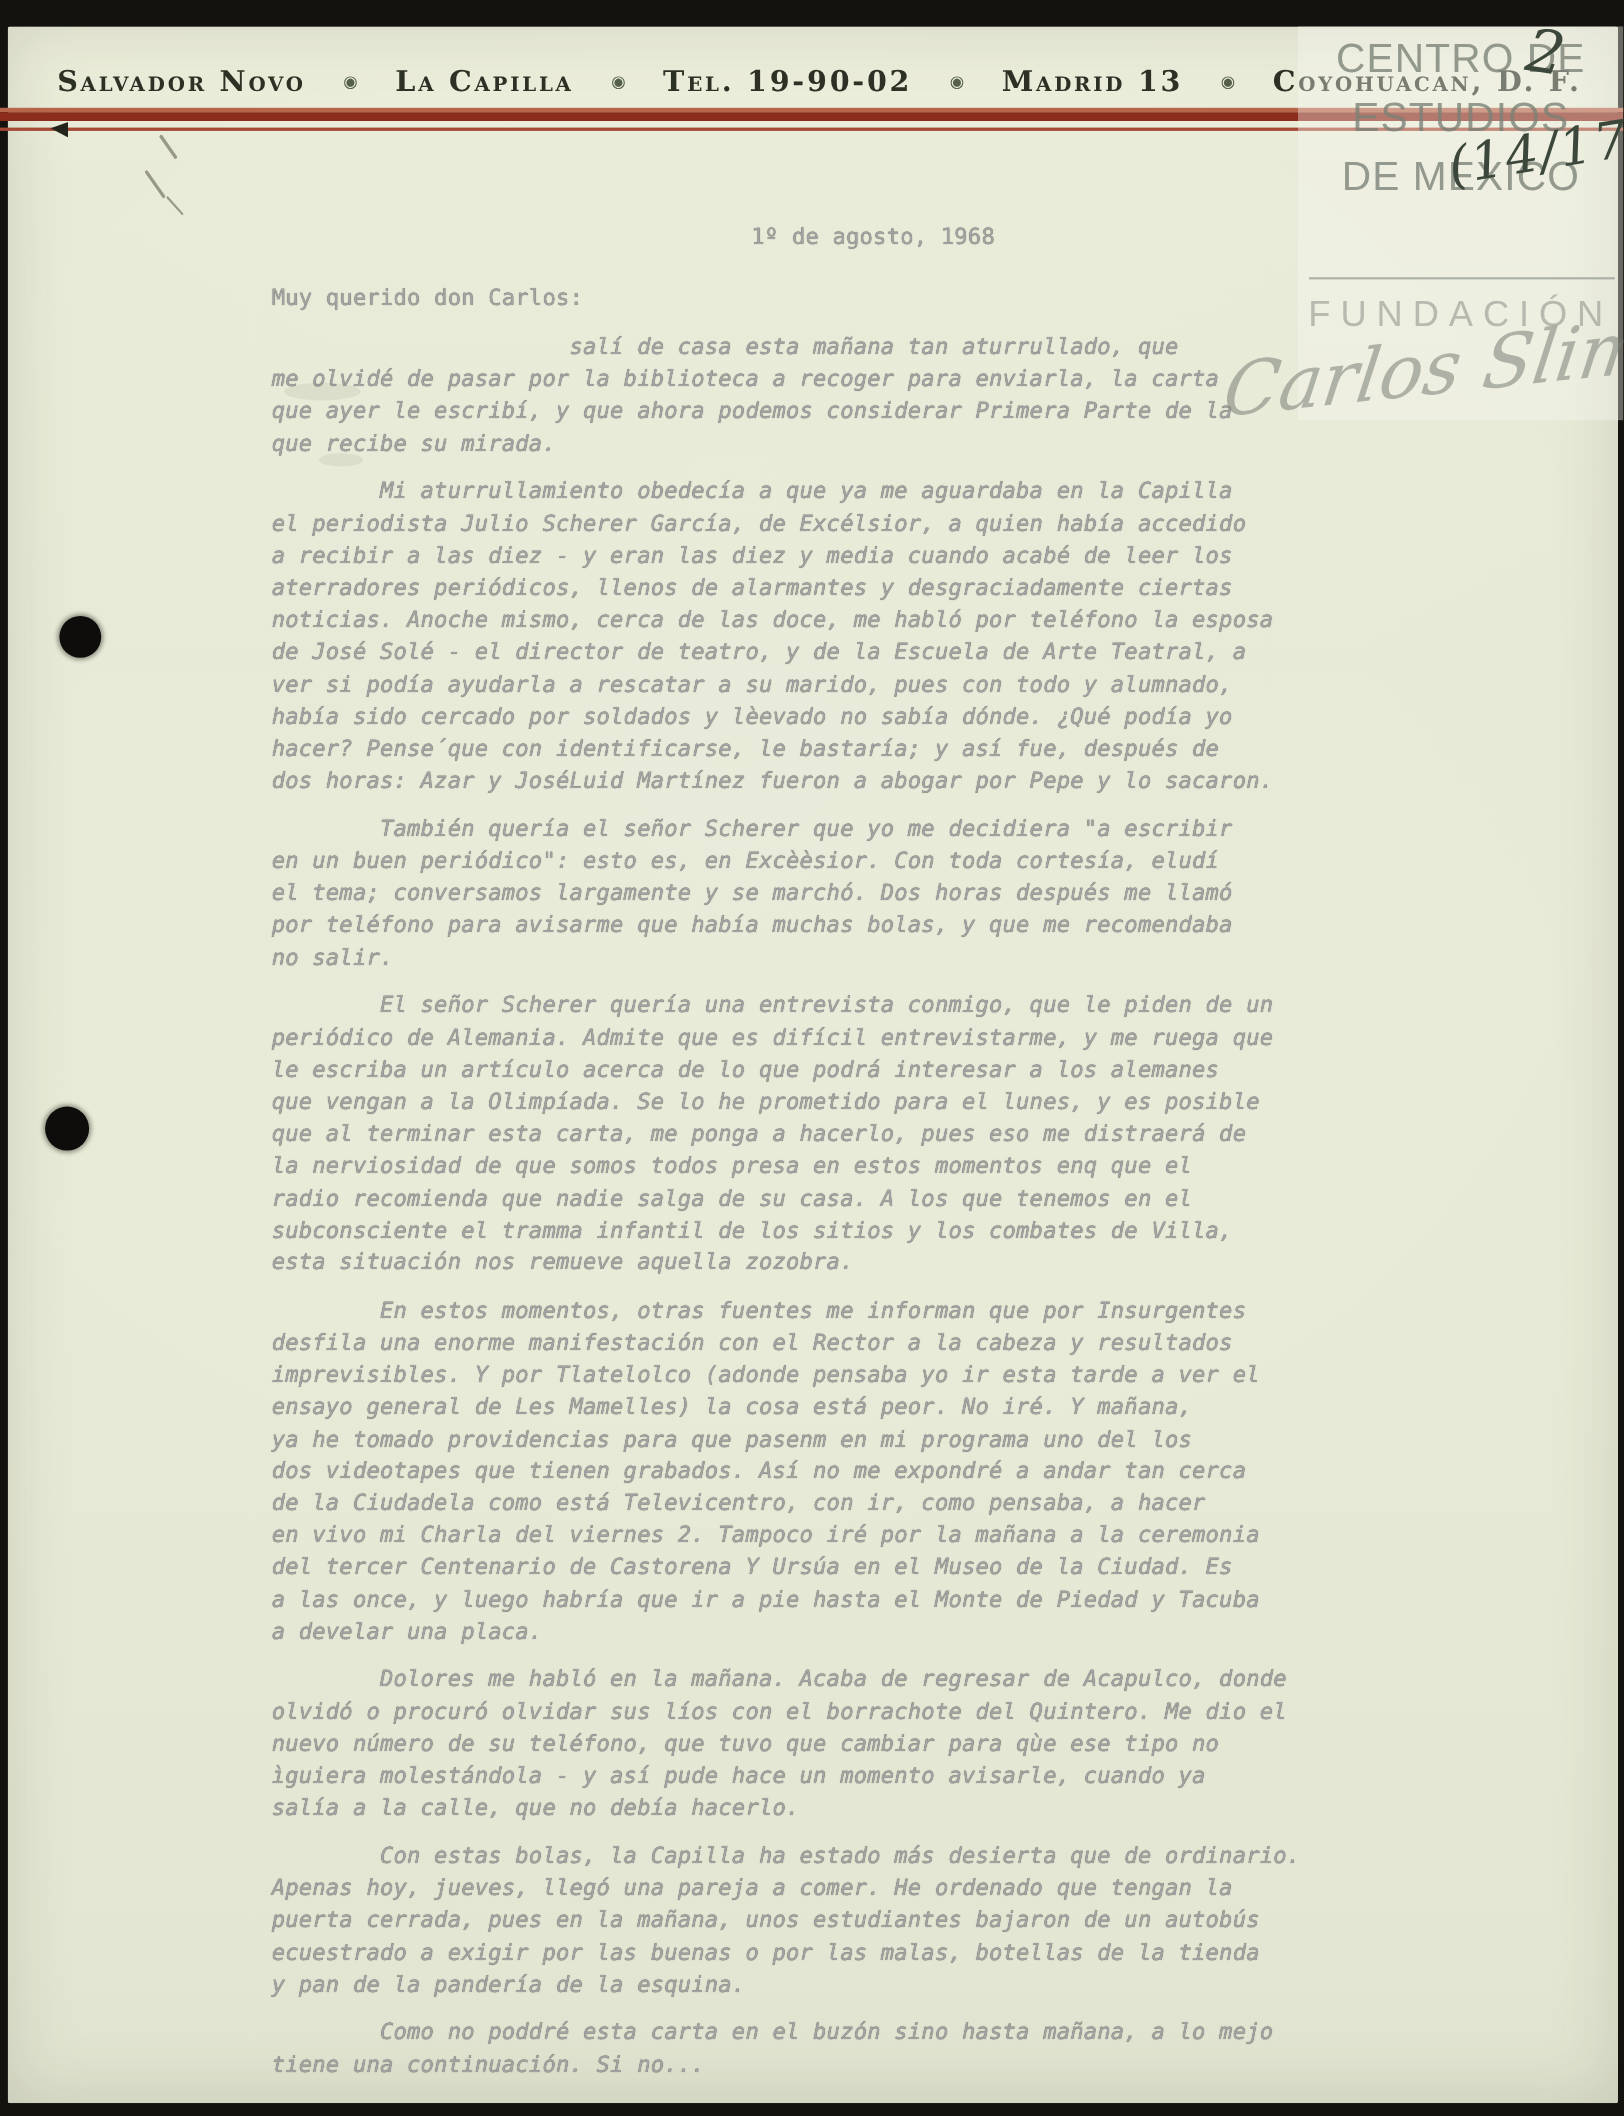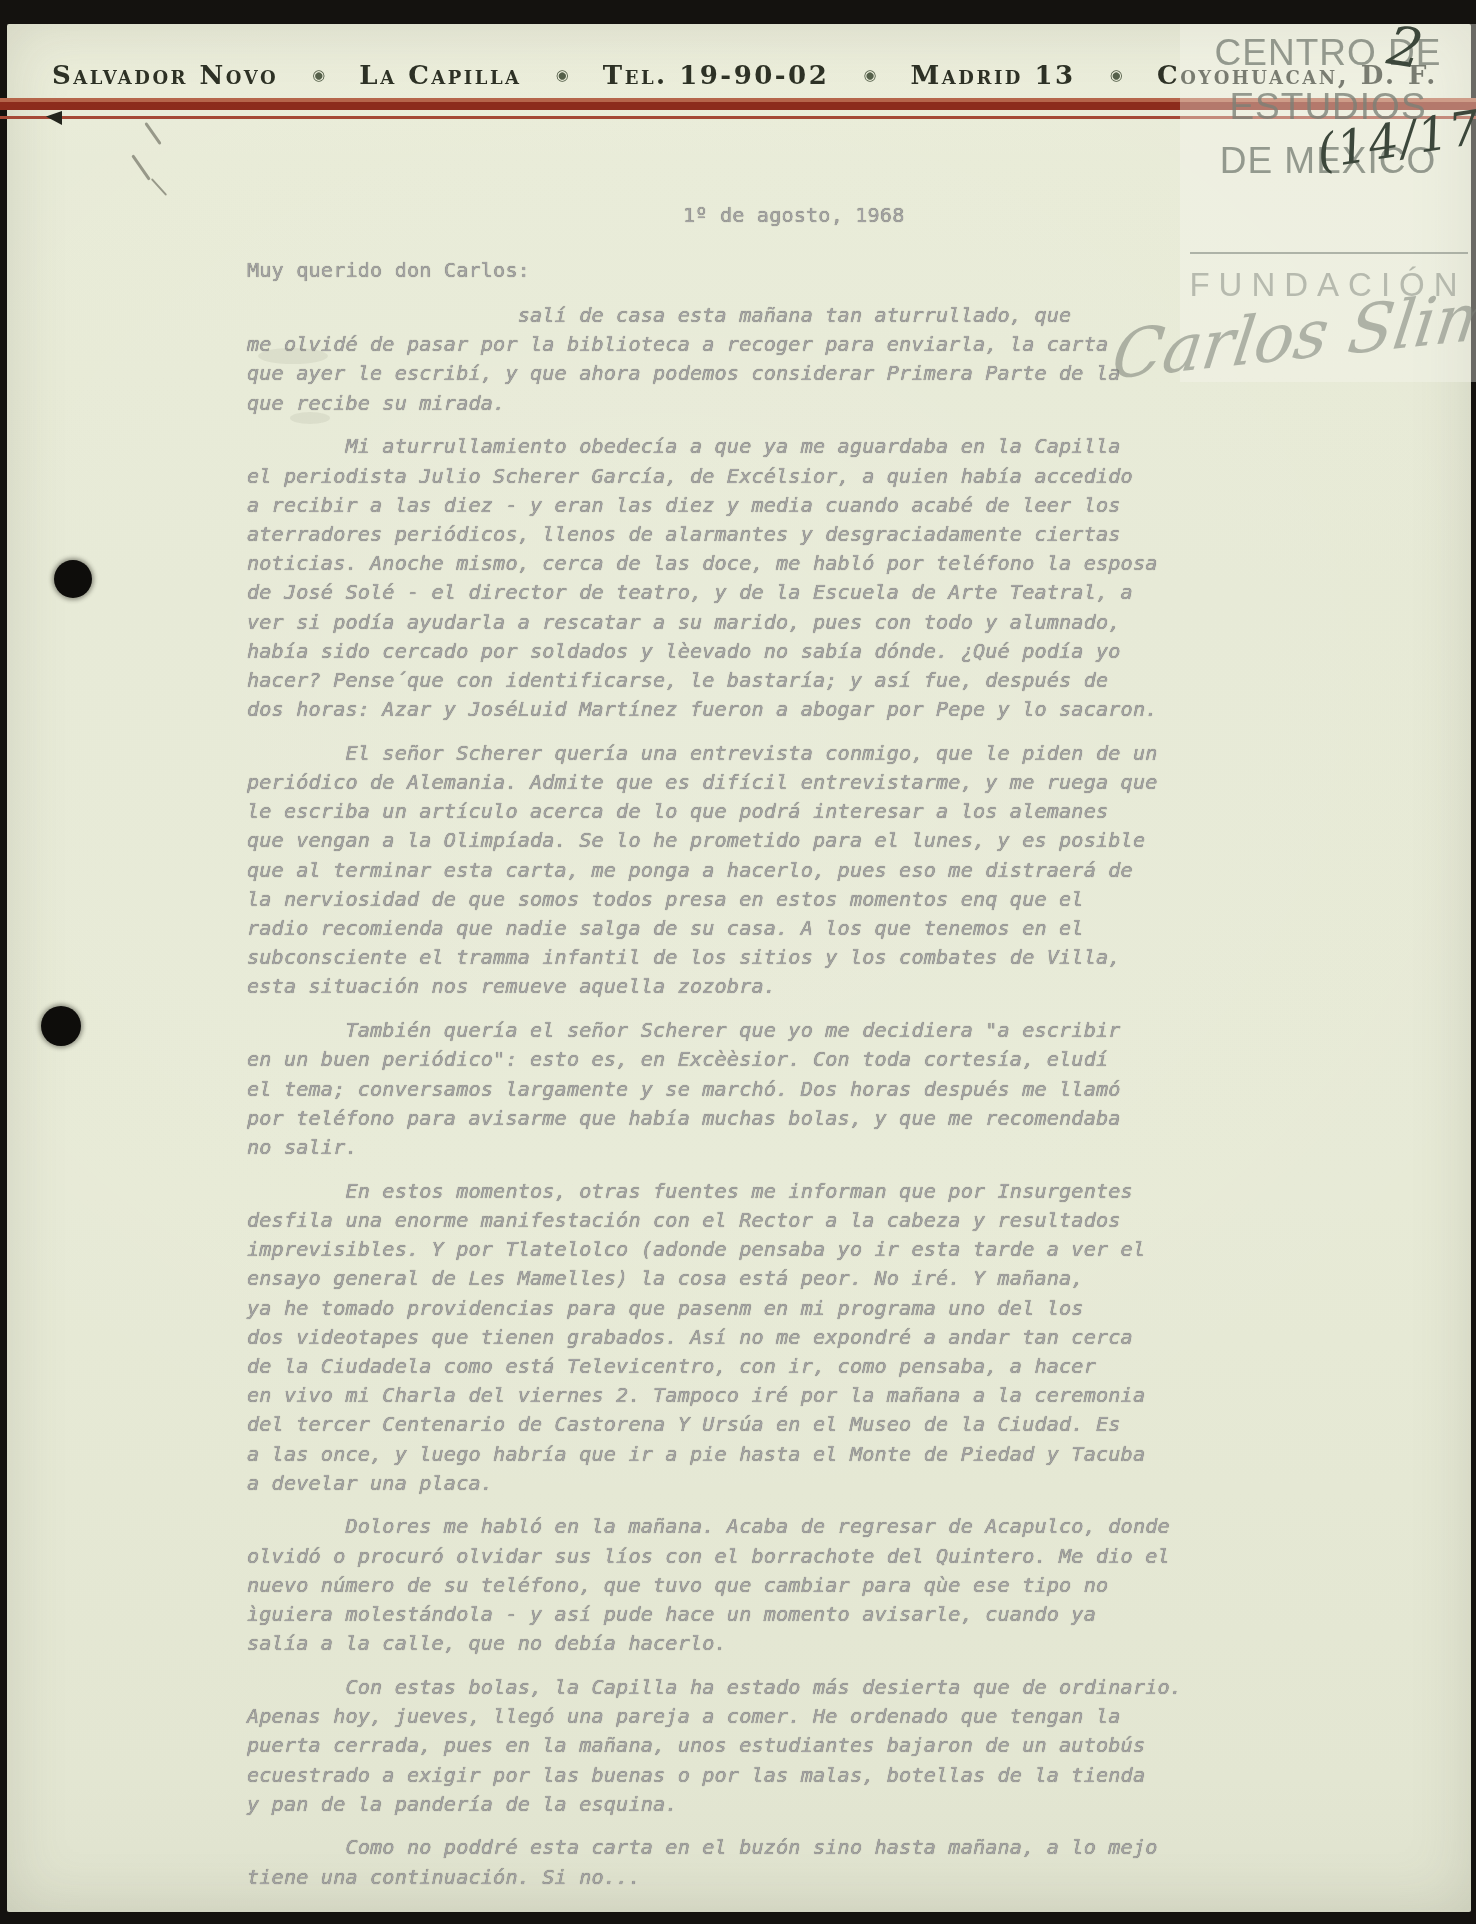--- a/index.html
+++ b/index.html
@@ -114,33 +114,33 @@
 que ayer le escribí, y que ahora podemos considerar Primera Parte de la
 que recibe su mirada.</div><div class="para">        Mi aturrullamiento obedecía a que ya me aguardaba en la Capilla
 el periodista Julio Scherer García, de Excélsior, a quien había accedido
 a recibir a las diez - y eran las diez y media cuando acabé de leer los
 aterradores periódicos, llenos de alarmantes y desgraciadamente ciertas
 noticias. Anoche mismo, cerca de las doce, me habló por teléfono la esposa
 de José Solé - el director de teatro, y de la Escuela de Arte Teatral, a
 ver si podía ayudarla a rescatar a su marido, pues con todo y alumnado,
 había sido cercado por soldados y lèevado no sabía dónde. ¿Qué podía yo
 hacer? Pense´que con identificarse, le bastaría; y así fue, después de
-dos horas: Azar y JoséLuid Martínez fueron a abogar por Pepe y lo sacaron.</div><div class="para">        El señor Scherer quería una entrevista conmigo, que le piden de un
+dos horas: Azar y JoséLuid Martínez fueron a abogar por Pepe y lo sacaron.</div><div class="para">        También quería el señor Scherer que yo me decidiera "a escribir
+en un buen periódico": esto es, en Excèèsior. Con toda cortesía, eludí
+el tema; conversamos largamente y se marchó. Dos horas después me llamó
+por teléfono para avisarme que había muchas bolas, y que me recomendaba
+no salir.</div><div class="para">        El señor Scherer quería una entrevista conmigo, que le piden de un
 periódico de Alemania. Admite que es difícil entrevistarme, y me ruega que
 le escriba un artículo acerca de lo que podrá interesar a los alemanes
 que vengan a la Olimpíada. Se lo he prometido para el lunes, y es posible
 que al terminar esta carta, me ponga a hacerlo, pues eso me distraerá de
 la nerviosidad de que somos todos presa en estos momentos enq que el
 radio recomienda que nadie salga de su casa. A los que tenemos en el
 subconsciente el tramma infantil de los sitios y los combates de Villa,
-esta situación nos remueve aquella zozobra.</div><div class="para">        También quería el señor Scherer que yo me decidiera "a escribir
-en un buen periódico": esto es, en Excèèsior. Con toda cortesía, eludí
-el tema; conversamos largamente y se marchó. Dos horas después me llamó
-por teléfono para avisarme que había muchas bolas, y que me recomendaba
-no salir.</div><div class="para">        En estos momentos, otras fuentes me informan que por Insurgentes
+esta situación nos remueve aquella zozobra.</div><div class="para">        En estos momentos, otras fuentes me informan que por Insurgentes
 desfila una enorme manifestación con el Rector a la cabeza y resultados
 imprevisibles. Y por Tlatelolco (adonde pensaba yo ir esta tarde a ver el
 ensayo general de Les Mamelles) la cosa está peor. No iré. Y mañana,
 ya he tomado providencias para que pasenm en mi programa uno del los
 dos videotapes que tienen grabados. Así no me expondré a andar tan cerca
 de la Ciudadela como está Televicentro, con ir, como pensaba, a hacer
 en vivo mi Charla del viernes 2. Tampoco iré por la mañana a la ceremonia
 del tercer Centenario de Castorena Y Ursúa en el Museo de la Ciudad. Es
 a las once, y luego habría que ir a pie hasta el Monte de Piedad y Tacuba
 a develar una placa.</div><div class="para">        Dolores me habló en la mañana. Acaba de regresar de Acapulco, donde

